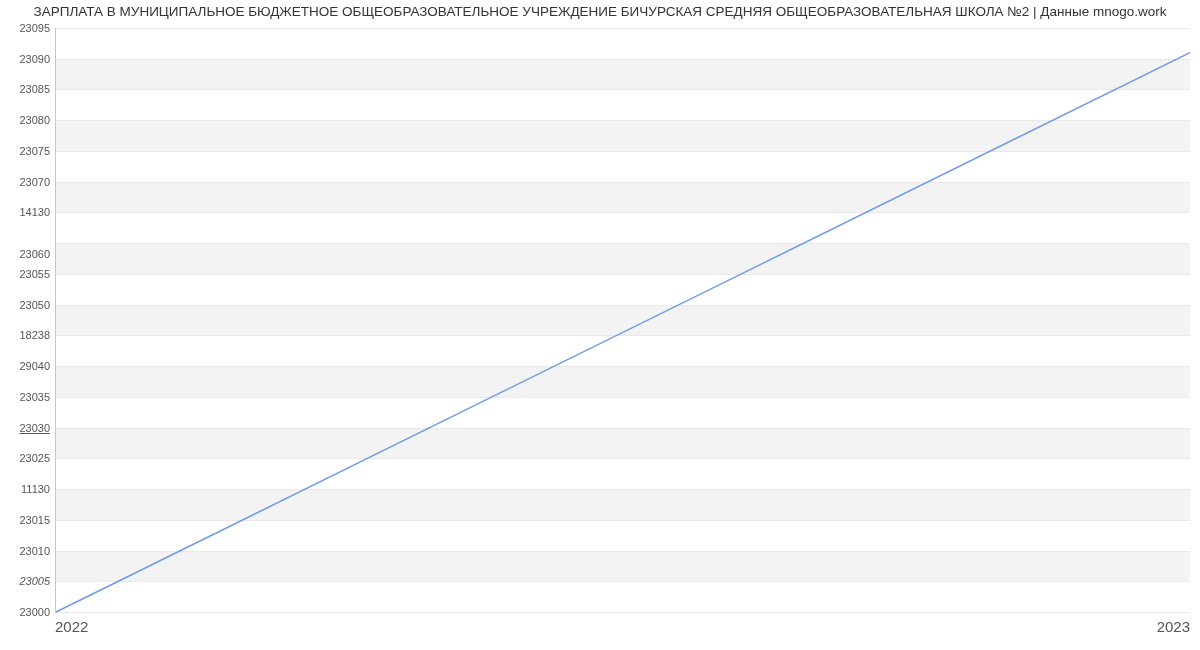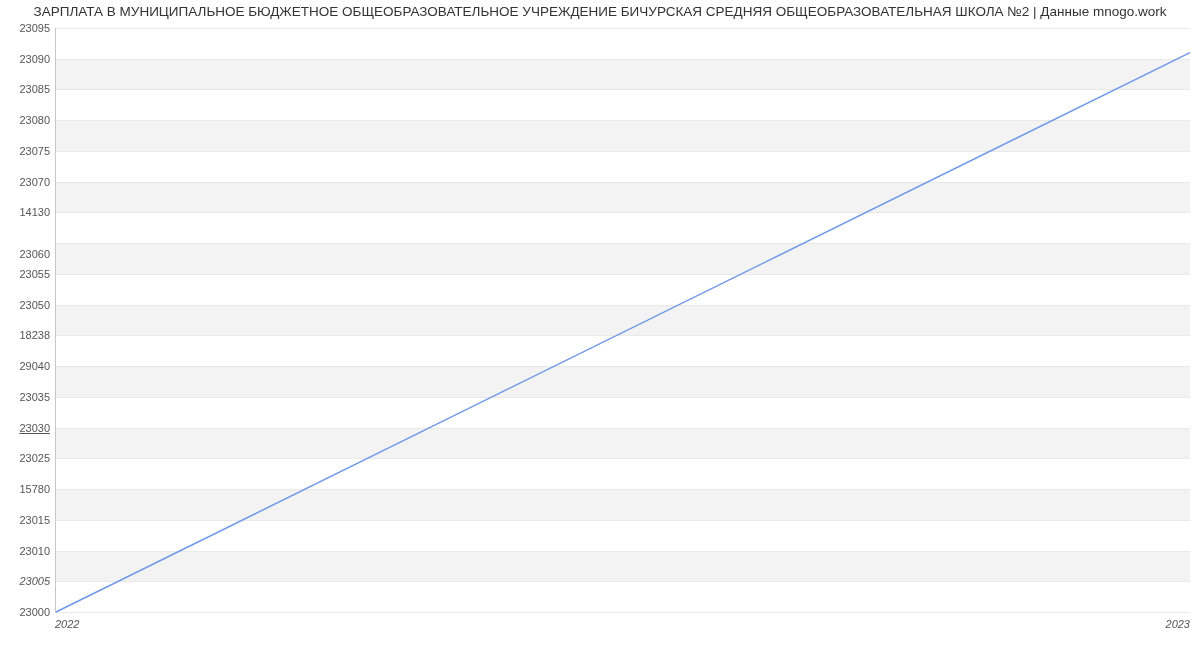--- a/index.html
+++ b/index.html
@@ -54,23 +54,22 @@
     right: 1150px; 
     width: 45px;
     text-align: right;
     font-size: 11px;
     color: #555;
     transform: translateY(-50%);
   }
   .xtick {
     position: absolute;
     top: 618px;
-    font-size: 11px;
+    font-size: 15px;
     color: #555;
-    font-style: italic;
   }
   .xtick.left { left: 55px; }
   .xtick.right { right: 10px; }
   svg.line-layer {
     position: absolute;
     left: 0;
     top: 0;
     width: 100%;
     height: 100%;
     overflow: visible;
@@ -119,21 +118,21 @@
       <div class="gridline" style="top: 30.7368px;"></div>
       <div class="gridline" style="top: 0px;"></div>
       <svg class="line-layer" id="line-layer" preserveAspectRatio="none" viewBox="0 0 1134 584">
         <path d="M0 584 L1134 24.58947368421059" class="series-line"></path>
       </svg>
     </div>
 <div class="ytick" style="top: 612px;">23000</div>
     <div class="ytick" style="top: 581.263px; font-style: italic;">23005</div>
     <div class="ytick" style="top: 550.526px;">23010</div>
     <div class="ytick" style="top: 519.789px;">23015</div>
-    <div class="ytick" style="top: 489.053px;">15780</div>
+    <div class="ytick" style="top: 489.053px;">11130</div>
     <div class="ytick" style="top: 458.316px;">23025</div>
     <div class="ytick" style="top: 427.579px; text-decoration: underline;">23030</div>
     <div class="ytick" style="top: 396.842px;">23035</div>
     <div class="ytick" style="top: 366.105px;">29040</div>
     <div class="ytick" style="top: 335.368px;">18238</div>
     <div class="ytick" style="top: 304.632px;">23050</div>
     <div class="ytick" style="top: 273.895px;">23055</div>
     <div class="ytick" style="top: 243.158px; margin-top: 11px;">23060</div>
     <div class="ytick" style="top: 212.421px;">14130</div>
     <div class="ytick" style="top: 181.684px;">23070</div>

